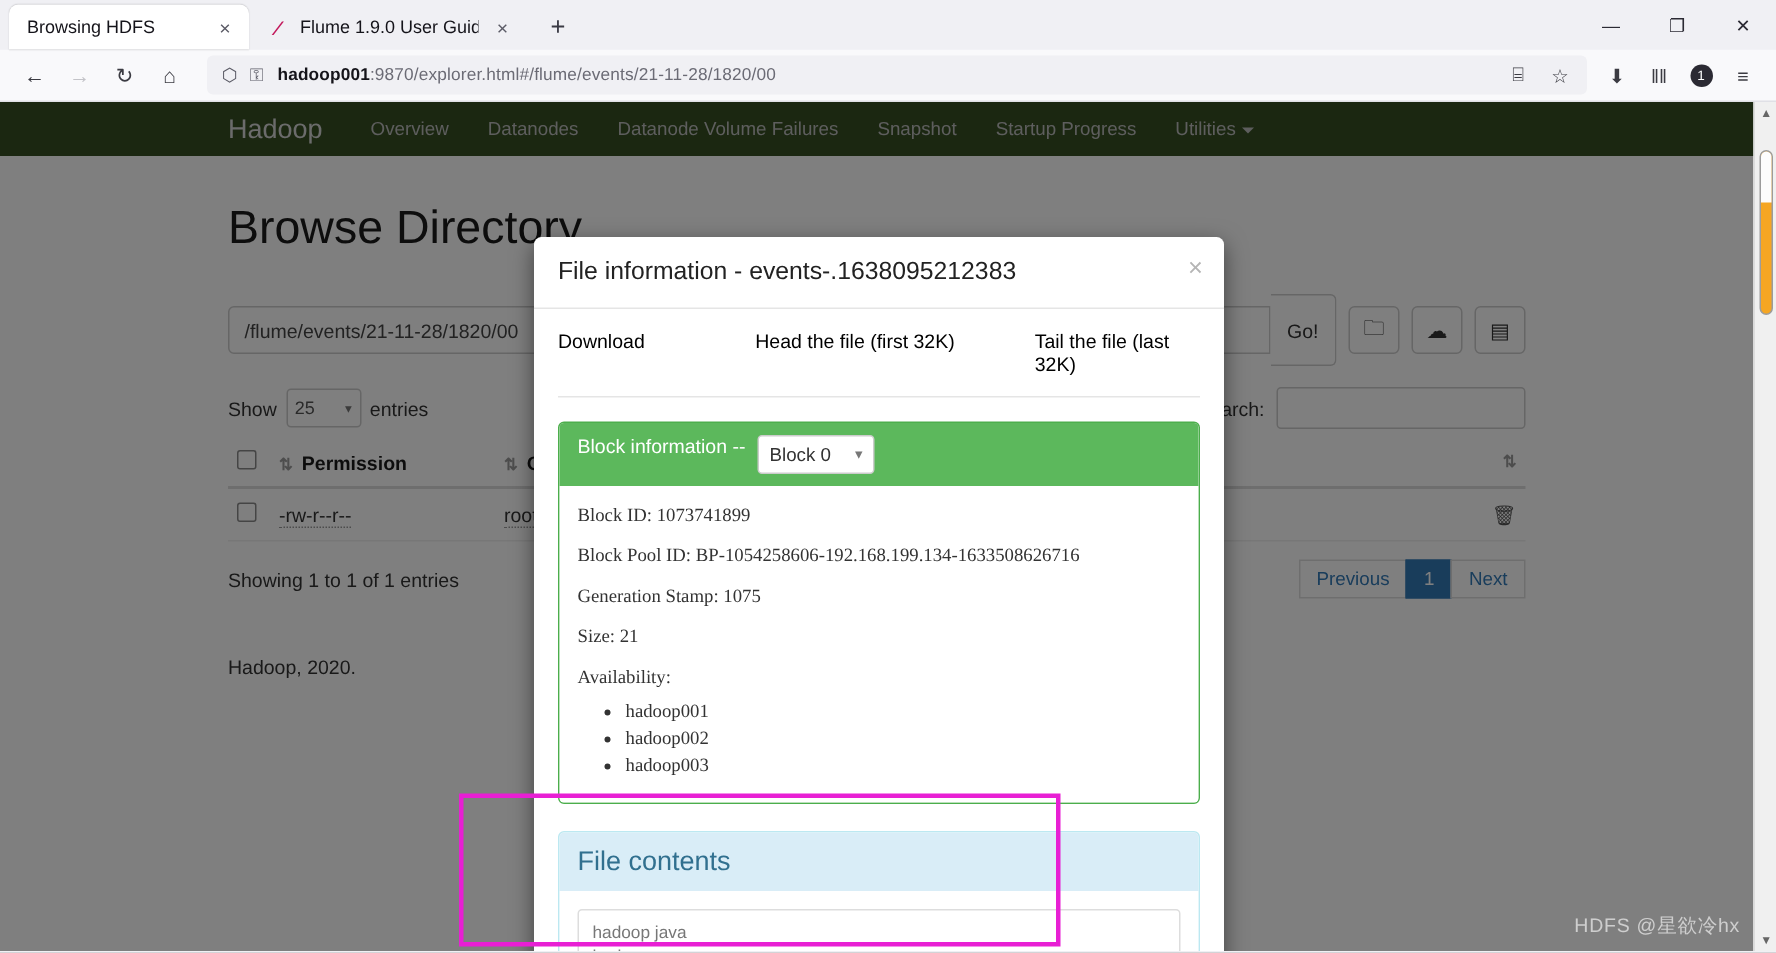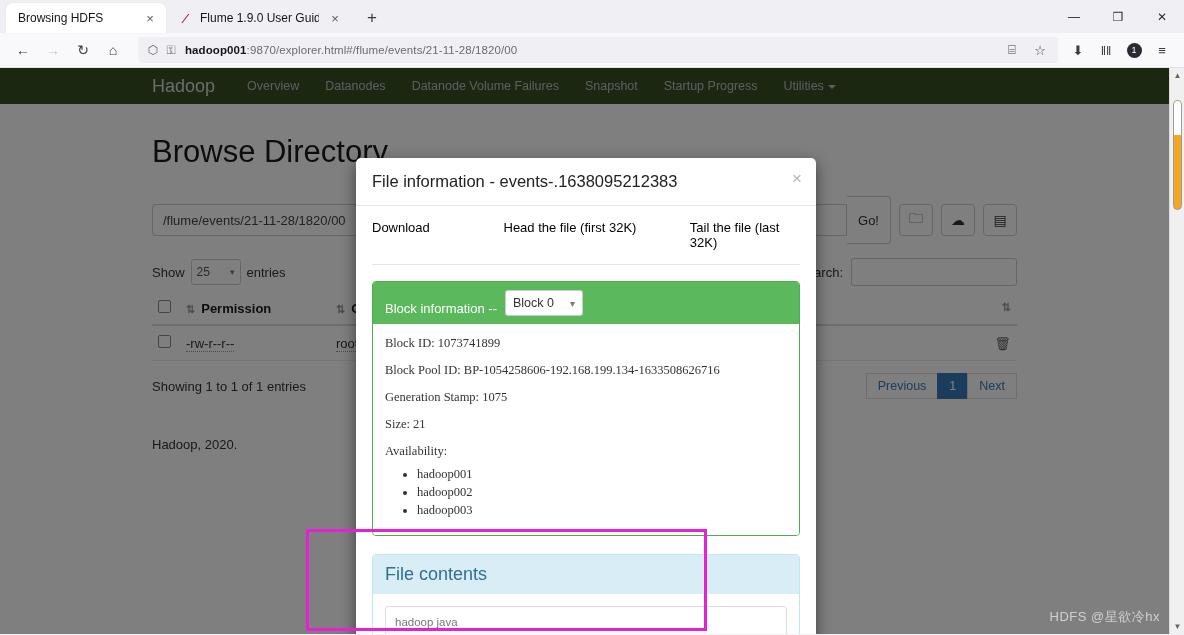--- a/index.html
+++ b/index.html
@@ -244,21 +244,21 @@
     padding-bottom: 14px; border-bottom: 1px solid #e5e5e5;
     margin-bottom: 16px;
   }
   .lr-1 { width: 144px; }
   .lr-2 { width: 204px; }
 
   .panel-green { border: 1px solid #4cae4c; border-radius: 4px; overflow: hidden; }
   .panel-green-head {
     background: #5cb85c; color: #fff;
     padding: 8px 12px; font-size: 13px;
-    display: flex; align-items: flex-end;
+    display: flex; align-items: flex-start;
   }
   .block-select {
     margin-left: 8px; background: #fff; color: #333;
     border: 1px solid #ccc; border-radius: 3px;
     height: 26px; min-width: 78px; font-size: 12.5px;
     display: inline-flex; align-items: center; justify-content: space-between;
     padding: 0 7px;
   }
   .panel-green-body { background: #fff; padding: 12px 12px 14px 12px; font-family: Liberation Serif, serif; }
   .panel-green-body p { margin: 0 0 12px 0; font-size: 12.5px; color: #333; }

